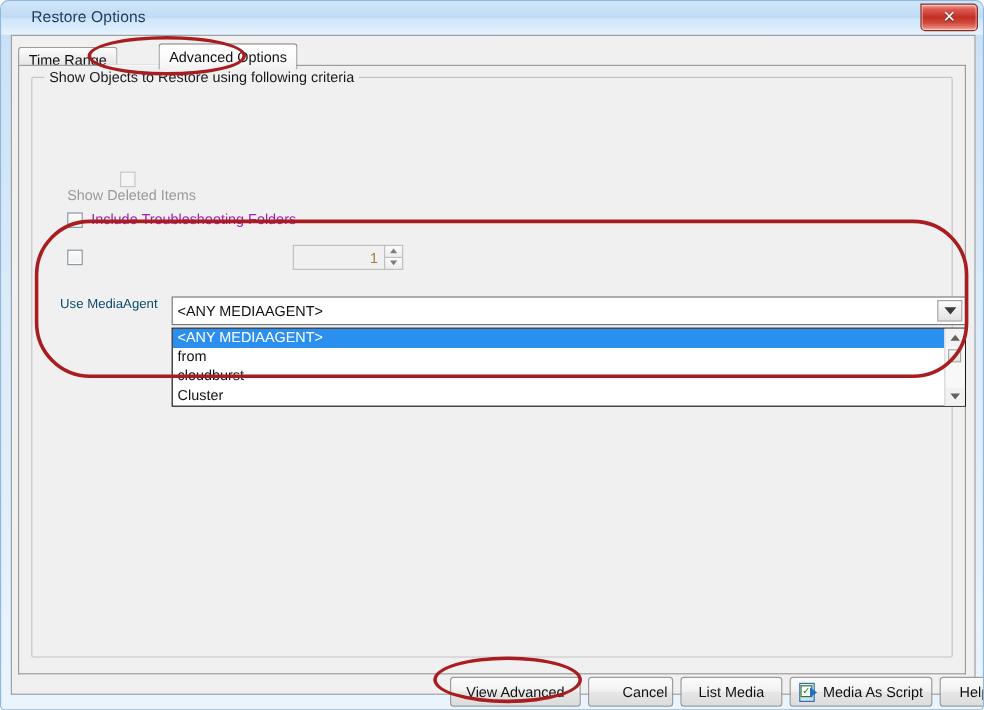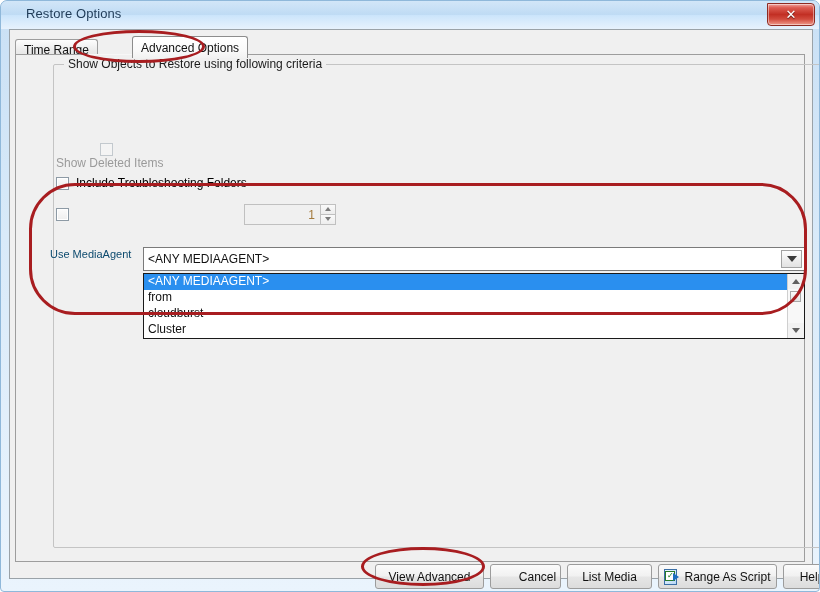--- a/index.html
+++ b/index.html
@@ -146,40 +146,39 @@
   
   #groupbox {
     position: absolute;
     left: 10px;
     top: 10px;
     width: 768px;
     height: 484px;
     box-sizing: border-box;
     border: 1px solid #c4c4c4;
     border-radius: 2px;
-    margin-left: 27px;
   }
   #groupbox-legend {
     position: absolute;
     left: 10px;
     top: -8px;
     background: #f0f0f0;
     padding: 0 4px;
     font-size: 12px;
     color: #1a1a1a;
     white-space: nowrap;
   }
 
   
   .chk-row {
     position: absolute;
     display: flex;
     align-items: center;
     font-size: 12px;
-    color: #000000;
+    color: #a21caf;
     white-space: nowrap;
   }
   .chk-row.disabled { color: #9a9a9a; flex-direction: column; }
   .cbox {
     width: 13px;
     height: 13px;
     box-sizing: border-box;
     border: 1px solid #8d9aa5;
     background: linear-gradient(to bottom, #fbfbfb 0%, #eeeeee 100%);
     box-shadow: inset 0 0 0 1px #ffffff;
@@ -525,21 +524,21 @@
       </div>
       <div class="btn" style="left:557px; width:85px;">
         <span class="lbl">List Media</span>
       </div>
       <div class="btn" style="left:648px; width:119px;">
         <span class="script-ico">
           <span class="pg"></span>
             <span class="chk">✓</span>
             <span class="arw"></span>
         </span>
-        <span class="lbl">Range As Script</span>
+        <span class="lbl">Media As Script</span>
       </div>
       <div class="btn" style="left:773px; width:58px;">
         <span class="lbl">Help</span>
       </div>
     </div>
 
   </div>
 
   <div class="annot" id="annot-tab"></div>
   <div class="annot" id="annot-media"></div>

